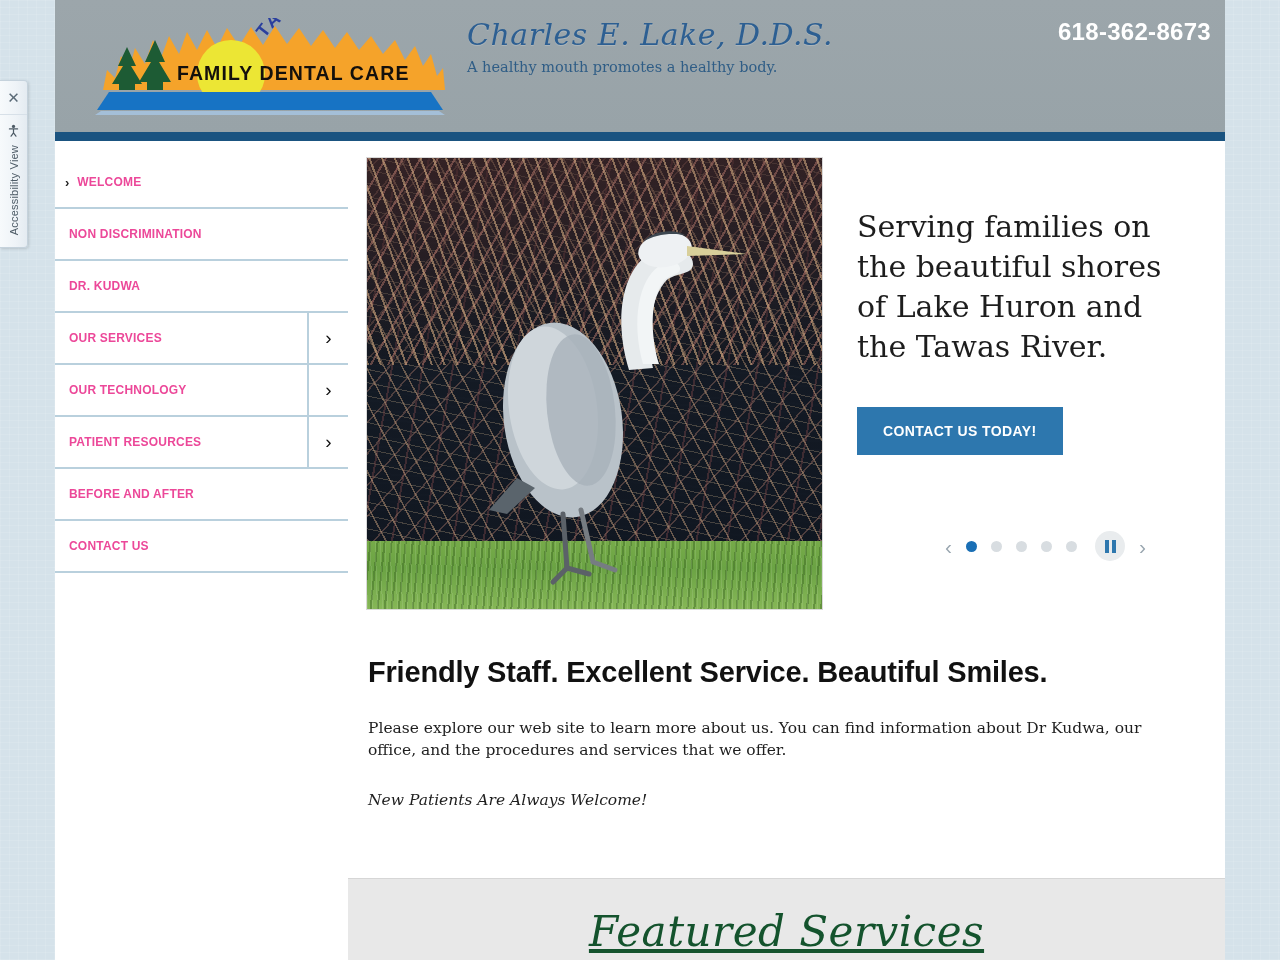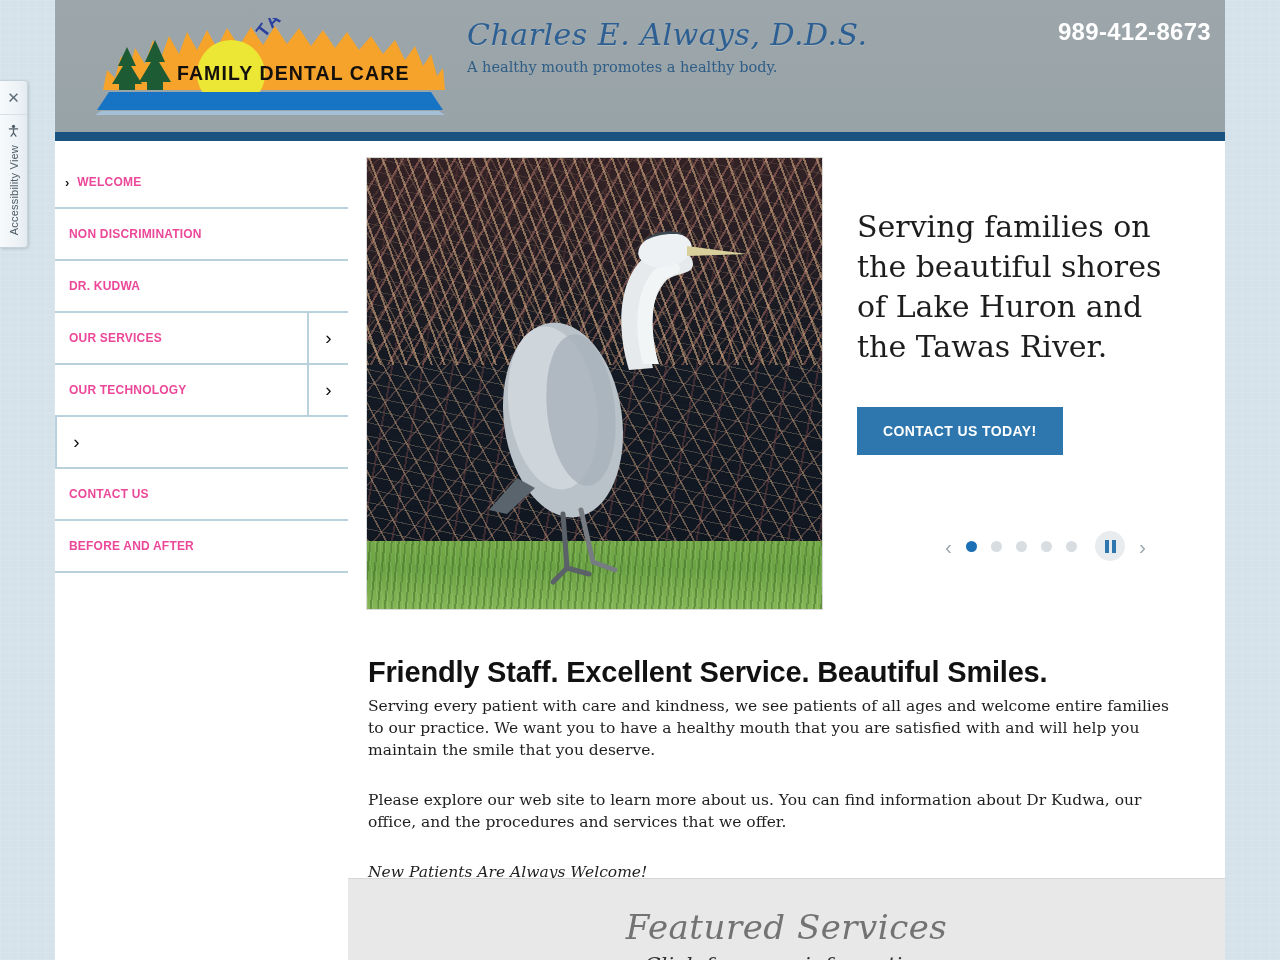--- a/index.html
+++ b/index.html
@@ -206,21 +206,21 @@
   
   .featured {
     position: absolute; left: 0; right: 0; bottom: 0;
     height: 82px; background: #e8e8e8;
     border-top: 1px solid #d6d6d6;
     display: flex; flex-direction: column; align-items: center;
     padding-top: 28px; overflow: hidden;
   }
   .featured-title {
     font-family: "DejaVu Serif", serif; font-style: italic;
-    font-size: 34px; color: #737373; letter-spacing: .5px;
+    font-size: 42px; color: #14532d; letter-spacing: .5px; text-decoration: underline;
   }
   .featured-sub {
     font-family: "DejaVu Serif", serif; font-style: italic;
     font-size: 21px; color: #333; margin-top: 6px;
   }
 </style>
 </head>
 <body>
 
 <div class="page-bg"></div>
@@ -265,25 +265,25 @@
         <path id="archpath" d="M168 24 A62 62 0 0 1 272 16" fill="none"></path>
         <text font-family="Liberation Sans, sans-serif" font-size="18" font-weight="bold" fill="#2a3f9e" letter-spacing="2">
           <textPath href="#archpath" startOffset="4">TAWAS</textPath>
         </text>
 
         <text x="82" y="62" font-family="Liberation Sans, sans-serif" font-size="19.5" font-weight="bold" fill="#14100c" letter-spacing="1.1">FAMILY DENTAL CARE</text>
       </svg>
     </div>
 
     <div class="doctor-block">
-      <div class="doctor-name">Charles E. Always, D.D.S.</div>
+      <div class="doctor-name">Charles E. Lake, D.D.S.</div>
       <div class="doctor-tag">A healthy mouth promotes a healthy body.</div>
     </div>
 
-    <div class="phone">989-412-8673</div>
+    <div class="phone">618-362-8673</div>
   </div>
   <div class="navy-rule"></div>
 
   <div class="body-wrap">
 
     <nav class="sidebar">
 
       <div class="nav-item">
         <div class="nav-label-cell">
           <span class="nav-caret-pre">›</span>
@@ -313,32 +313,35 @@
       </div>
 
       <div class="nav-item">
         <div class="nav-label-cell">
           <span class="nav-label">OUR TECHNOLOGY</span>
         </div>
         <div class="nav-arrow-cell">›</div>
       </div>
 
       <div class="nav-item">
+        <div class="nav-label-cell">
+          <span class="nav-label">PATIENT RESOURCES</span>
+        </div>
         <div class="nav-arrow-cell">›</div>
       </div>
 
       <div class="nav-item">
         <div class="nav-label-cell">
+          <span class="nav-label">BEFORE AND AFTER</span>
+        </div>
+      </div>
+
+      <div class="nav-item">
+        <div class="nav-label-cell">
           <span class="nav-label">CONTACT US</span>
-        </div>
-      </div>
-
-      <div class="nav-item">
-        <div class="nav-label-cell">
-          <span class="nav-label">BEFORE AND AFTER</span>
         </div>
       </div>
     </nav>
 
     <section class="main">
 
       <div class="hero">
 
         <div class="hero-photo">
           <div class="photo-water"></div>
@@ -382,21 +385,20 @@
               <span class="pause-bar"></span>
               <span class="pause-bar"></span>
             </span>
             <span class="car-arrow">›</span>
           </div>
         </div>
       </div>
 
       <div class="intro">
         <h2>Friendly Staff. Excellent Service. Beautiful Smiles.</h2>
-        <p>Serving every patient with care and kindness, we see patients of all ages and welcome entire families to our practice. We want you to have a healthy mouth that you are satisfied with and will help you maintain the smile that you deserve.</p>
         <p class="spaced">Please explore our web site to learn more about us. You can find information about Dr Kudwa, our office, and the procedures and services that we offer.</p>
         <p class="italic">New Patients Are Always Welcome!</p>
       </div>
 
       <div class="featured">
         <div class="featured-title">Featured Services</div>
         <div class="featured-sub">Click for more information</div>
       </div>
 
     </section>

